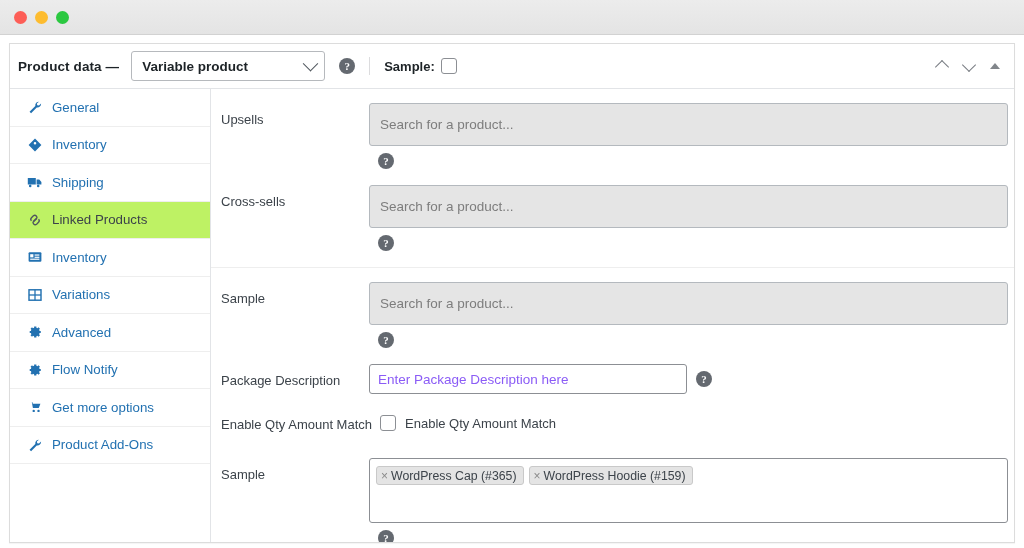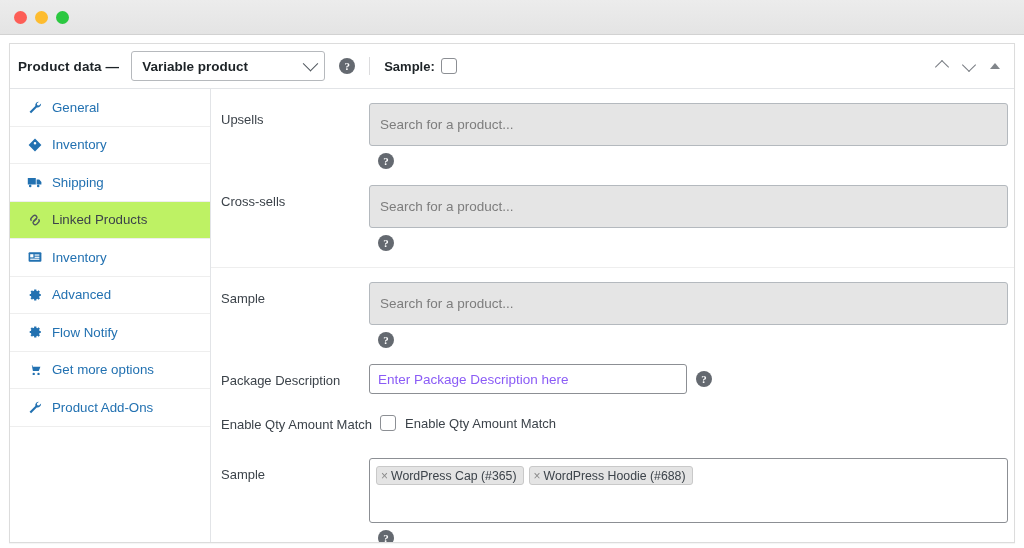--- a/index.html
+++ b/index.html
@@ -354,20 +354,28 @@
           <svg class="nav-icon" viewBox="0 0 20 20">
             <rect x="2" y="4" width="16" height="12" rx="1.4" fill="#2271b1"></rect>
             <rect x="4" y="6.5" width="4" height="4" fill="#fff"></rect>
             <rect x="9.5" y="6.8" width="6" height="1.5" fill="#fff"></rect>
             <rect x="9.5" y="9.6" width="6" height="1.5" fill="#fff"></rect>
             <rect x="4" y="12" width="11.5" height="1.5" fill="#fff"></rect>
           </svg>
           <span>Inventory</span>
         </div>
 
+        <div class="nav-item">
+          <svg class="nav-icon" viewBox="0 0 20 20">
+            <rect x="2.5" y="3.5" width="15" height="13" fill="none" stroke="#2271b1" stroke-width="1.8"></rect>
+            <line x1="10" y1="3.5" x2="10" y2="16.5" stroke="#2271b1" stroke-width="1.6"></line>
+            <line x1="2.5" y1="10" x2="17.5" y2="10" stroke="#2271b1" stroke-width="1.6"></line>
+          </svg>
+          <span>Variations</span>
+        </div>
 
         <div class="nav-item">
           <svg class="nav-icon" viewBox="0 0 20 20">
             <path fill="#2271b1" d="M10 6.6A3.4 3.4 0 1 0 10 13.4 3.4 3.4 0 0 0 10 6.6zm0 5.1a1.7 1.7 0 1 1 0-3.4 1.7 1.7 0 0 1 0 3.4z"></path>
             <path fill="#2271b1" d="M17.2 8.6h-1.5a5.9 5.9 0 0 0-.6-1.5l1.1-1.1-1.9-1.9-1.1 1.1a5.9 5.9 0 0 0-1.5-.6V3.1H8.9v1.5a5.9 5.9 0 0 0-1.5.6L6.3 4.1 4.4 6l1.1 1.1a5.9 5.9 0 0 0-.6 1.5H3.4v2.8h1.5a5.9 5.9 0 0 0 .6 1.5L4.4 14l1.9 1.9 1.1-1.1a5.9 5.9 0 0 0 1.5.6v1.5h2.8v-1.5a5.9 5.9 0 0 0 1.5-.6l1.1 1.1 1.9-1.9-1.1-1.1a5.9 5.9 0 0 0 .6-1.5h1.5V8.6z"></path>
           </svg>
           <span>Advanced</span>
         </div>
 
         <div class="nav-item">
@@ -444,21 +452,21 @@
         <div class="field-row" style="padding-top:24px;">
           <div class="field-label">Sample</div>
           <div class="field-ctl">
             <div class="tag-box">
               <span class="chip">
                 <span class="chip-x">×</span>
                 <span>WordPress Cap (#365)</span>
               </span>
               <span class="chip">
                 <span class="chip-x">×</span>
-                <span>WordPress Hoodie (#688)</span>
+                <span>WordPress Hoodie (#159)</span>
               </span>
             </div>
             <span class="helpdot below-help">?</span>
           </div>
         </div>
 
       </div>
     </div>
   </div>
 </div>

